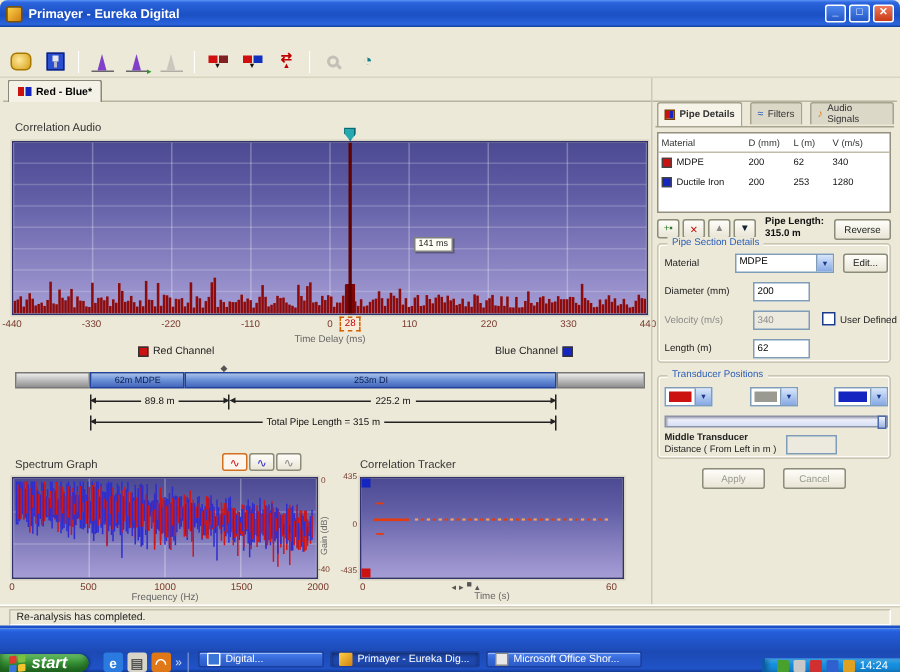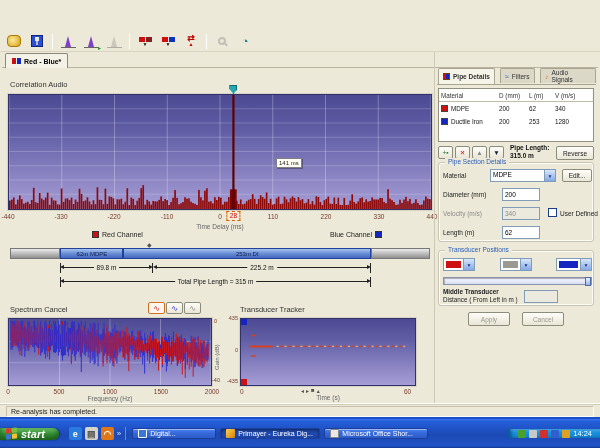--- a/index.html
+++ b/index.html
@@ -93,21 +93,21 @@
   .tbl{background:#fff;border:1px solid #948f7e;font-size:6.3px;color:#111;}
   .trow{display:grid;grid-template-columns:58px 30px 26px 36px;align-items:center;height:13px;padding:0 2px;}
   .trow.head{border-bottom:1px solid #c0bcaa;color:#333;}
   .trow .mat{display:flex;align-items:center;gap:3px;overflow:hidden;white-space:nowrap;}
   .msq{width:7px;height:7px;border:1px solid #444;flex:none;}
   
   .statusbar{left:0;top:403px;width:600px;height:16px;background:#ece9d8;border-top:1px solid #fff;
     box-shadow:inset 0 1px 0 #d0ccb8;display:flex;align-items:center;font-size:7px;color:#222;padding:0 6px;}
   .statuscell{border:1px solid #c4c0ac;border-right-color:#fff;border-bottom-color:#fff;padding:0 4px;height:11px;line-height:10px;flex:1;}
   .taskbar{left:0;top:419px;width:600px;height:29px;
-    background:linear-gradient(180deg,#3a78f2 0%,#245edb 8%,#1c49b4 55%,#2053c8 92%,#123a92 100%);display:flex;align-items:center;}
+    background:linear-gradient(180deg,#3a78f2 0%,#245edb 8%,#1c49b4 55%,#2053c8 92%,#123a92 100%);display:flex;align-items:flex-end;}
   .startbtn{display:flex;align-items:center;gap:4px;padding:0 14px 0 6px;margin-right:6px;border-radius:0 10px 10px 0;
     background:linear-gradient(180deg,#6cc06a 0%,#3d9a3c 45%,#2e812e 100%);box-shadow:inset 0 -3px 6px #1a5c1a,1px 0 2px rgba(0,0,0,.4);
     color:#fff;font-weight:bold;font-style:italic;font-size:11px;}
   .flag{display:grid;grid-template-columns:5px 5px;grid-template-rows:5px 5px;gap:1px;transform:skewY(-6deg);}
   .flag i{display:block;border-radius:1px;}
   .ql{display:flex;align-items:center;gap:3px;padding:0 4px;border-right:1px solid rgba(255,255,255,.35);margin-right:4px;}
   .qlicon{width:13px;height:13px;border-radius:2px;font-size:9px;font-weight:bold;color:#fff;display:flex;align-items:center;justify-content:center;}
   .chev{color:#cfe0ff;font-size:8px;}
   .taskbtn{display:flex;align-items:center;gap:3px;margin:3px 2px;padding:0 5px;min-width:0;border-radius:2px;color:#fff;font-size:7px;white-space:nowrap;overflow:hidden;
     background:linear-gradient(180deg,#4a82f0,#3567d8 50%,#2c5cc8);border:1px solid #1a3f9c;box-shadow:inset 0 1px 0 rgba(255,255,255,.45);}
@@ -117,20 +117,29 @@
     background:linear-gradient(180deg,#4ab0f2 0%,#1790e0 40%,#1482cf 100%);border-left:2px solid #0a5ca8;box-shadow:inset 2px 0 3px rgba(0,0,0,.3);}
   .tico{width:8px;height:8px;border-radius:1px;}
   .navico{font-size:6px;color:#555;padding:0 1px;}
   .wavebtn{width:17px;height:12px;font-size:8px;line-height:9px;}
 </style>
 </head>
 <body>
 
 <div class="screen">
 
+  <div class="abs titlebar">
+    <span class="appicon"></span>
+    <span>Primayer - Eureka Digital</span>
+    <span class="winbtns">
+      <span class="wbtn">_</span>
+      <span class="wbtn">□</span>
+      <span class="wbtn close">✕</span>
+    </span>
+  </div>
 
 
   <div class="abs toolbar">
     <span class="toolbtn">
         <span class="ic-new"></span>
       </span>
     <span class="toolbtn">
         <span class="ic-save"></span>
       </span>
     <span class="tbsep"></span>
@@ -477,21 +486,21 @@
       <span class="post" style="right:0;"></span>
     <span class="lbl">225.2 m</span>
   </div>
   <div class="abs measure" style="left:60px;top:277px;width:311px;">
     <span class="line"></span>
       <span class="post" style="left:0;"></span>
       <span class="post" style="right:0;"></span>
     <span class="lbl">Total Pipe Length = 315 m</span>
   </div>
 
-  <div class="abs plotlabel" style="left:10px;top:305px;">Spectrum Cancel</div>
+  <div class="abs plotlabel" style="left:10px;top:305px;">Spectrum Graph</div>
   <div class="abs" style="left:148px;top:302px;display:flex;gap:1px;">
     <span class="btn wavebtn" style="border-color:#d07020;background:#fdf6ee;color:#cf1717;">∿</span>
     <span class="btn wavebtn" style="color:#2d2dd0;">∿</span>
     <span class="btn wavebtn" style="color:#888;">∿</span>
   </div>
   <div class="abs plotbox" style="left:8px;top:318px;width:204px;height:68px;">
     <svg preserveAspectRatio="none" viewBox="0 0 204 68">
         <line x1="0" y1="0" x2="0" y2="68" stroke="#fff" stroke-opacity="0.3"></line>
         <line x1="51" y1="0" x2="51" y2="68" stroke="#fff" stroke-opacity="0.3"></line>
         <line x1="102" y1="0" x2="102" y2="68" stroke="#fff" stroke-opacity="0.3"></line>
@@ -906,21 +915,21 @@
   <div class="abs" style="left:212px;top:377px;font-size:5.5px;color:#77372a;">-40</div>
   <div class="abs ticksrow" style="left:8px;top:388px;width:204px;">
       <span class="tick" style="left: 0%;">0</span>
       <span class="tick" style="left: 25%;">500</span>
       <span class="tick" style="left: 50%;">1000</span>
       <span class="tick" style="left: 75%;">1500</span>
       <span class="tick" style="left: 100%;">2000</span>
     </div>
   <div class="abs axis-label" style="left:8px;top:395px;width:204px;">Frequency (Hz)</div>
 
-  <div class="abs plotlabel" style="left:240px;top:305px;">Transducer Tracker</div>
+  <div class="abs plotlabel" style="left:240px;top:305px;">Correlation Tracker</div>
   <div class="abs" style="left:222px;top:315px;width:16px;text-align:right;font-size:5.5px;color:#77372a;">435</div>
   <div class="abs" style="left:222px;top:347px;width:16px;text-align:right;font-size:5.5px;color:#77372a;">0</div>
   <div class="abs" style="left:220px;top:378px;width:18px;text-align:right;font-size:5.5px;color:#77372a;">-435</div>
   <div class="abs plotbox" style="left:240px;top:318px;width:176px;height:68px;">
     <svg preserveAspectRatio="none" viewBox="0 0 176 68">
         <rect x="8" y="27.43448275862069" width="24" height="1.8" fill="#e23c10"></rect>
         <rect x="36" y="27.43448275862069" width="2.2" height="1.5" fill="#f0a060"></rect>
         <rect x="40" y="27.43448275862069" width="2.2" height="1.5" fill="#e23c10"></rect>
         <rect x="44" y="27.43448275862069" width="2.2" height="1.5" fill="#f0a060"></rect>
         <rect x="48" y="27.43448275862069" width="2.2" height="1.5" fill="#e23c10"></rect>

